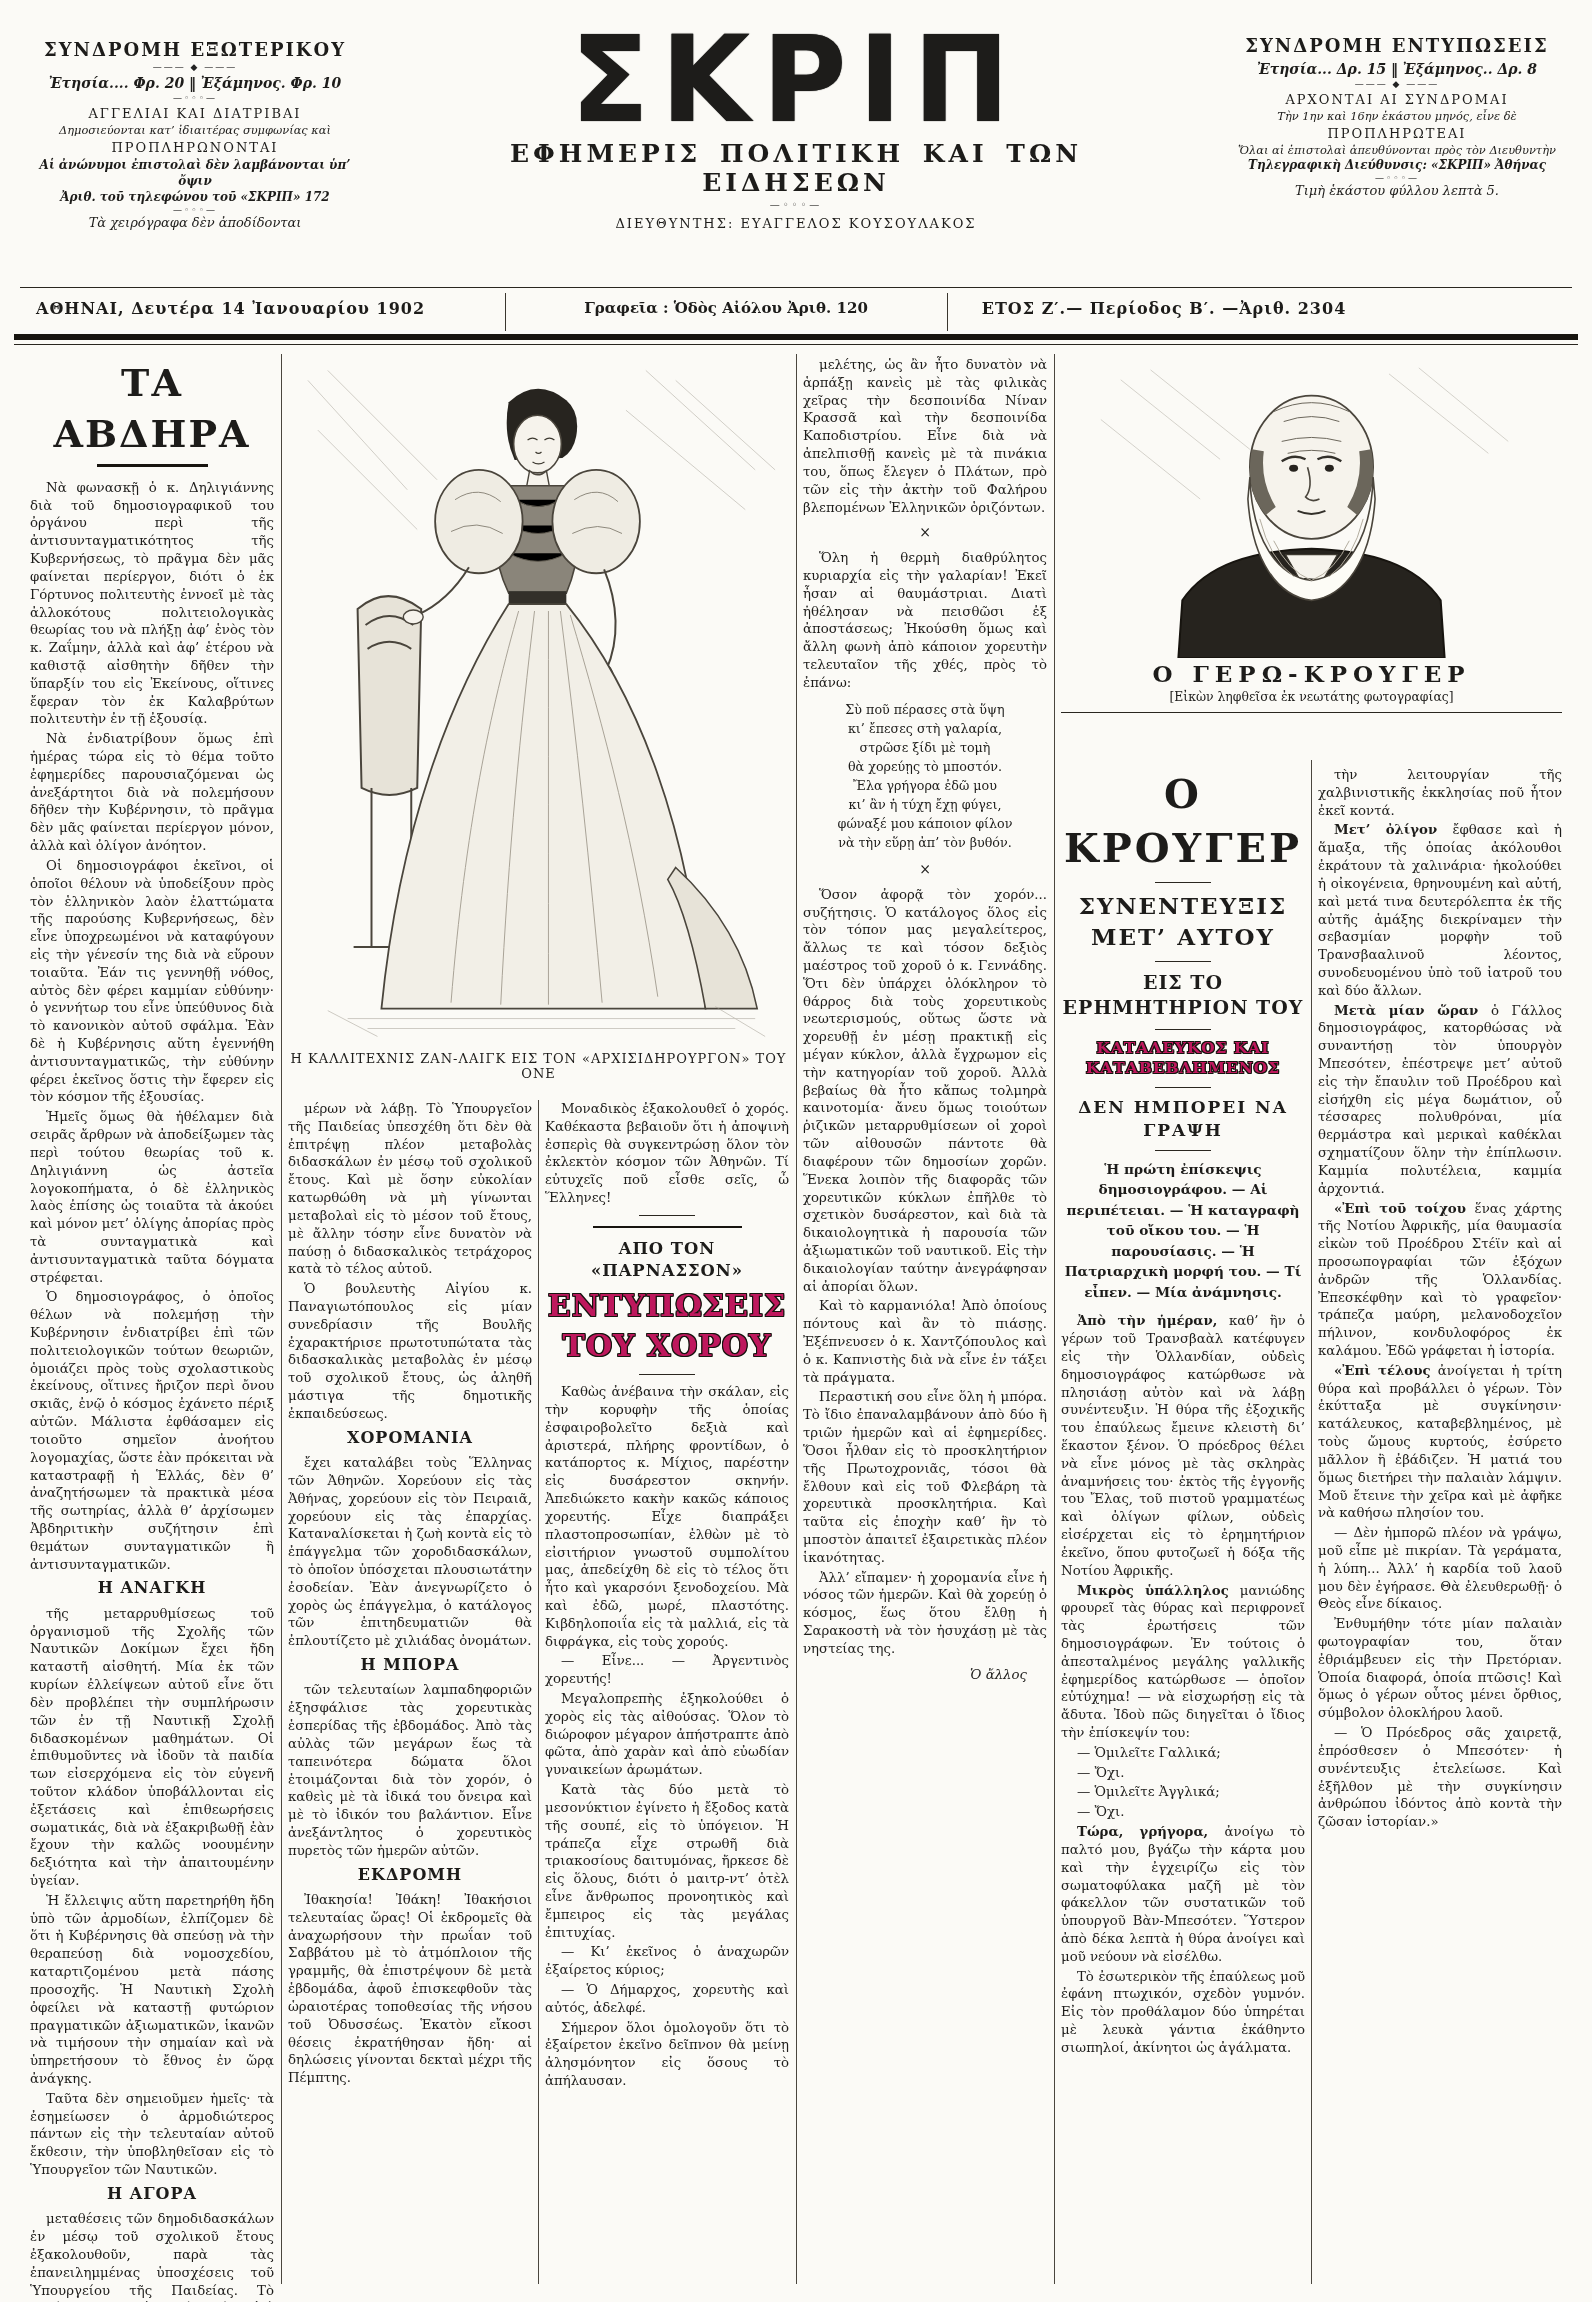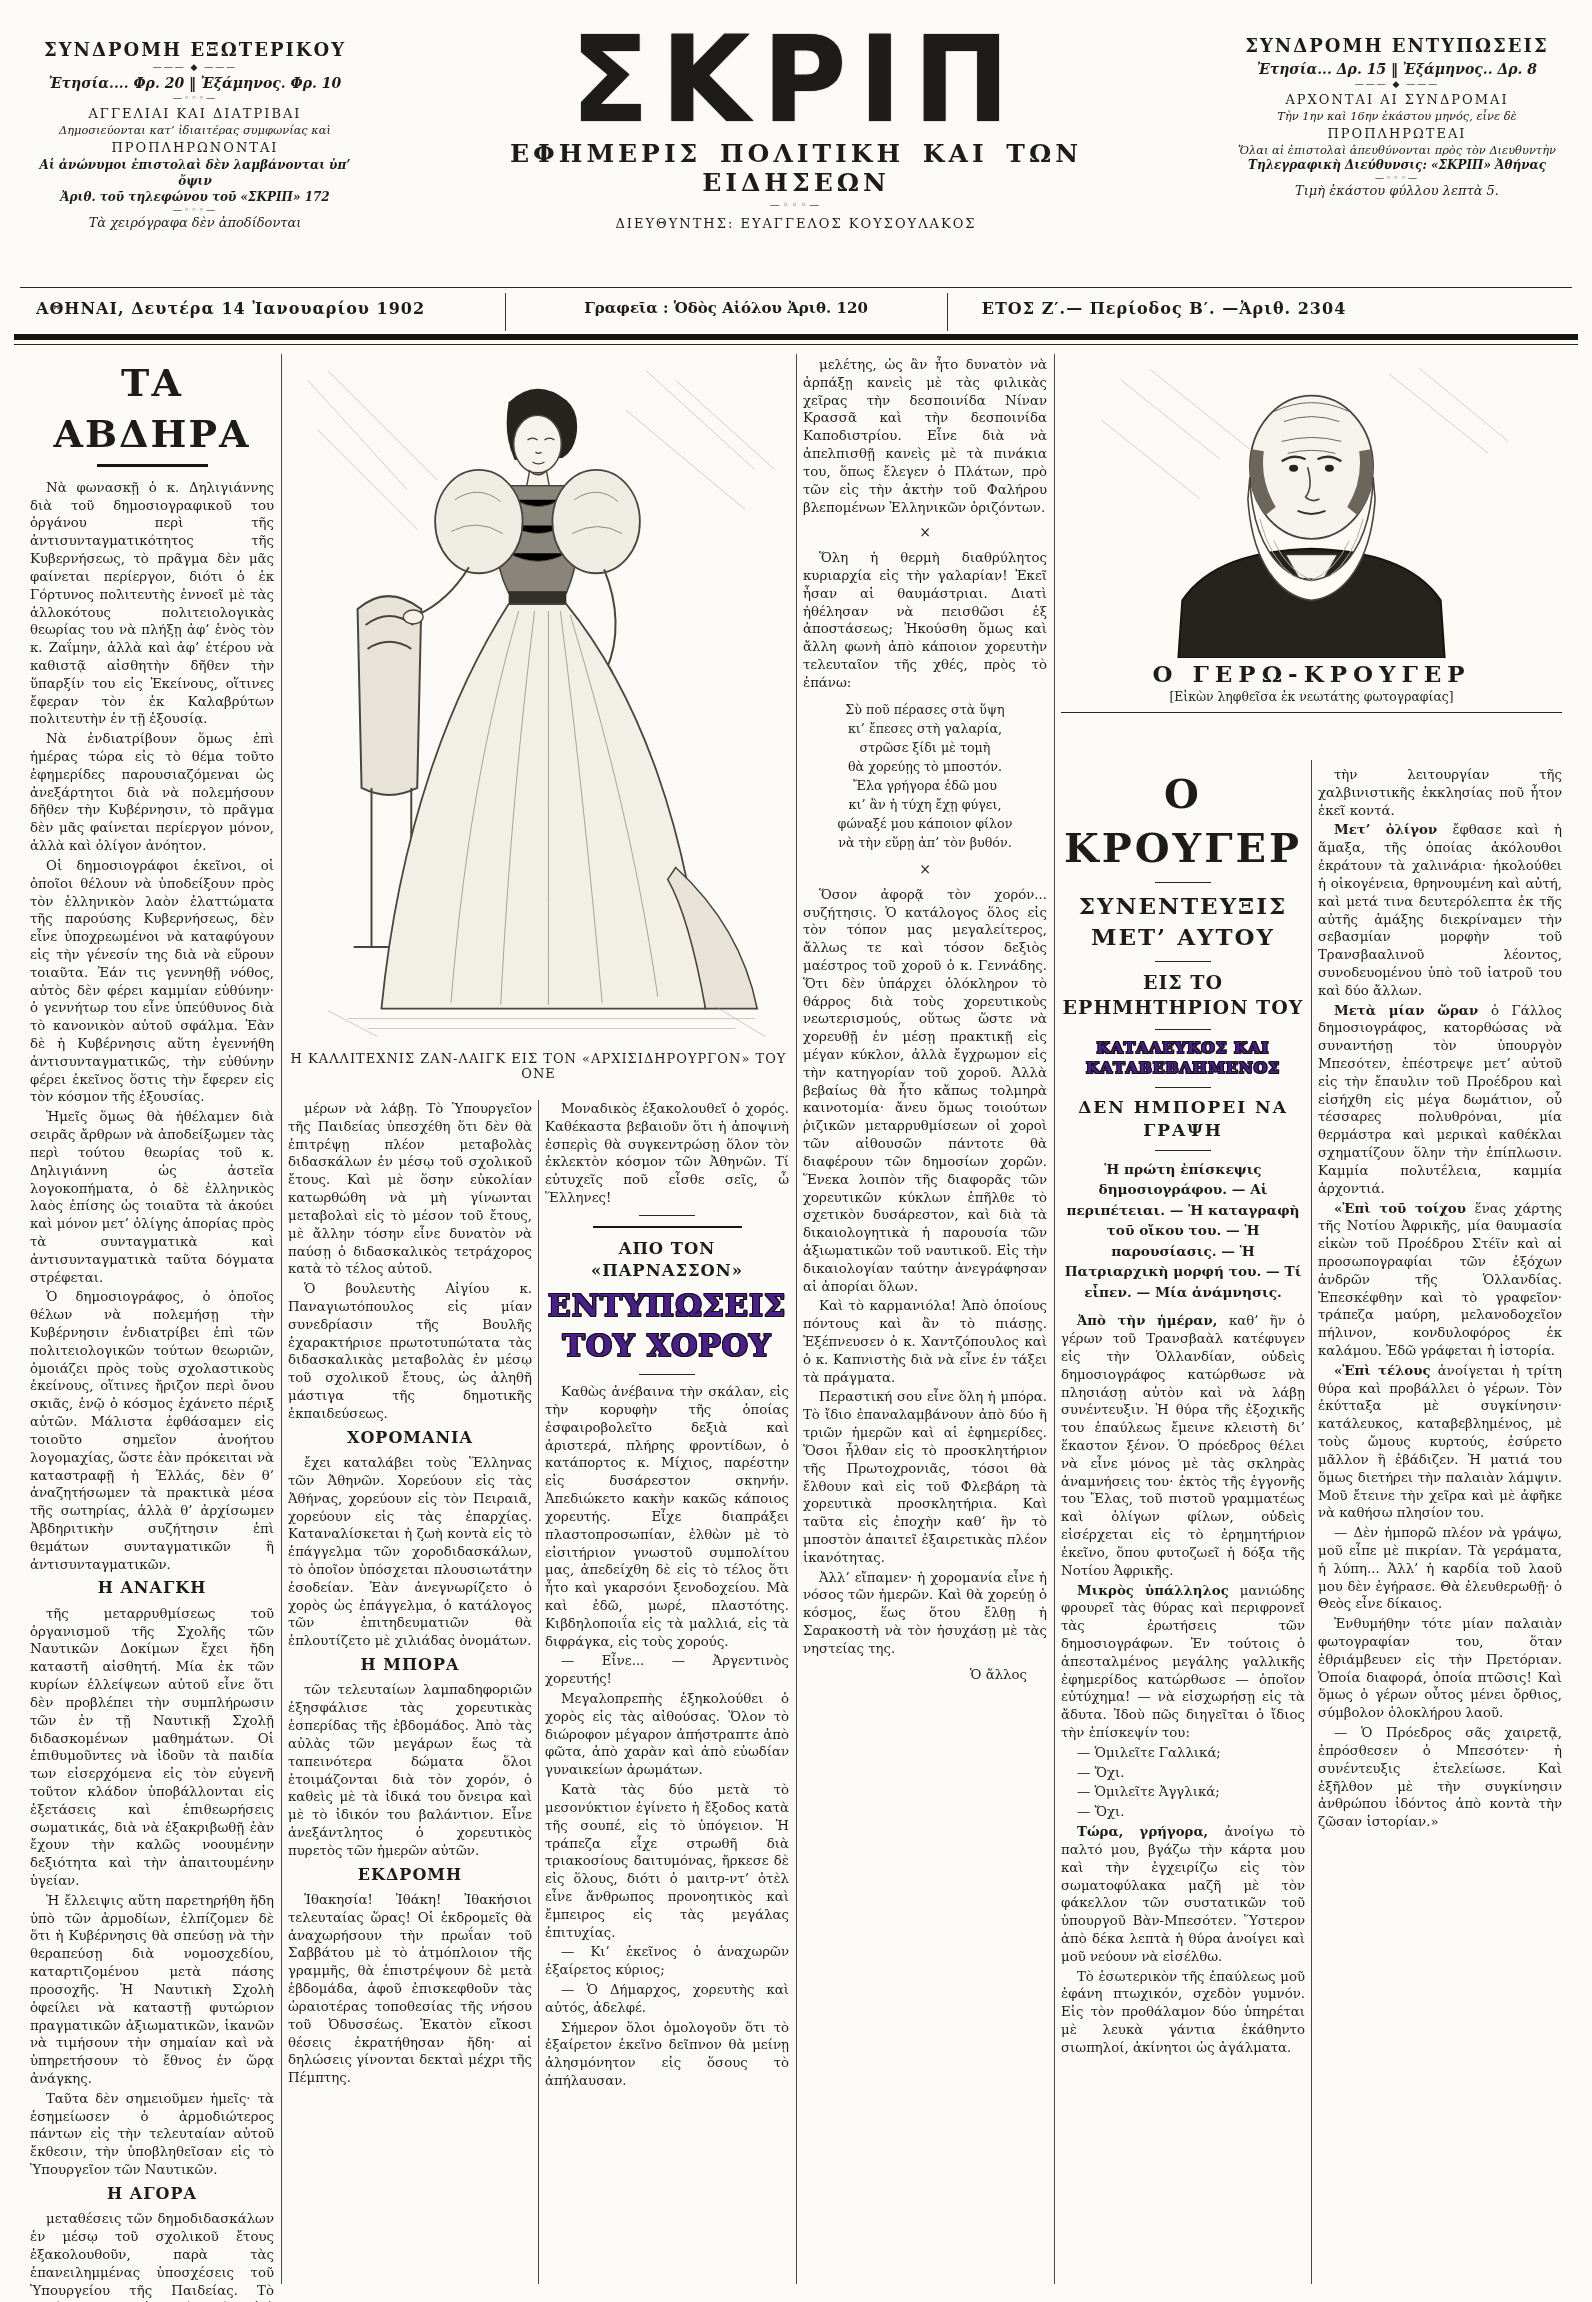--- a/index.html
+++ b/index.html
@@ -30,27 +30,27 @@
   .dl{font-size:16px;font-weight:bold;letter-spacing:1px}
   .dl-center{font-size:15px;font-weight:bold}
   
   .col{width:244px;font-size:13.3px;line-height:1.34;text-align:justify}
   .para{margin:0 0 2px;text-indent:16px}
   .dialog{margin:0 0 2px;text-indent:16px}
   .subhead{font-size:16px;font-weight:bold;text-align:center;letter-spacing:1px;margin:4px 0 6px}
   .sep{text-align:center;font-size:14px;margin:7px 0}
   .verse{text-align:center;font-size:12.7px;line-height:1.5;margin:8px 0}
   .mini-rule{width:56px;border-top:1px solid #2a261f;margin:8px auto}
-  .sig{text-align:right;padding-right:20px;margin-top:8px}
+  .sig{text-align:right;font-style:italic;padding-right:20px;margin-top:8px}
   
   .abdera-title{font-size:38px;font-weight:bold;text-align:center;letter-spacing:2px;margin:2px 0 4px}
   .headline-rule{width:111px;border-top:3px solid #17140f;margin:0 auto 12px}
   .kicker{font-size:16.4px;font-weight:bold;text-align:center;letter-spacing:1px;margin:10px 0 4px}
   .kicker-rule{width:149px;border-top:2px solid #17140f;margin:10px auto 8px}
-  .outline{color:#4c1d95;text-shadow:-1px -1px 0 #17140f,1px -1px 0 #17140f,-1px 1px 0 #17140f,
+  .outline{color:#be185d;text-shadow:-1px -1px 0 #17140f,1px -1px 0 #17140f,-1px 1px 0 #17140f,
            1px 1px 0 #17140f,0 -1px 0 #17140f,0 1px 0 #17140f,-1px 0 0 #17140f,1px 0 0 #17140f}
   .parn-title{font-size:30px;font-weight:bold;text-align:center;letter-spacing:1px;margin:2px 0 2px}
   .k1{font-size:40px;font-weight:bold;text-align:center;letter-spacing:3px;margin:1px}
   .k2{font-size:23px;font-weight:bold;text-align:center;letter-spacing:2px;margin:0}
   .k3{font-size:19px;font-weight:bold;text-align:center;letter-spacing:1px;margin:0}
   .k4{font-size:15.4px;font-weight:bold;text-align:center;letter-spacing:1px;margin:0}
   .k5{font-size:17px;font-weight:bold;text-align:center;letter-spacing:2px;margin:0}
   .deck{font-size:13.7px;font-weight:bold;text-align:center;line-height:1.5;margin:8px 2px 10px}
   
   .caption{font-size:13px;letter-spacing:1px;text-align:center;margin-top:4px}

